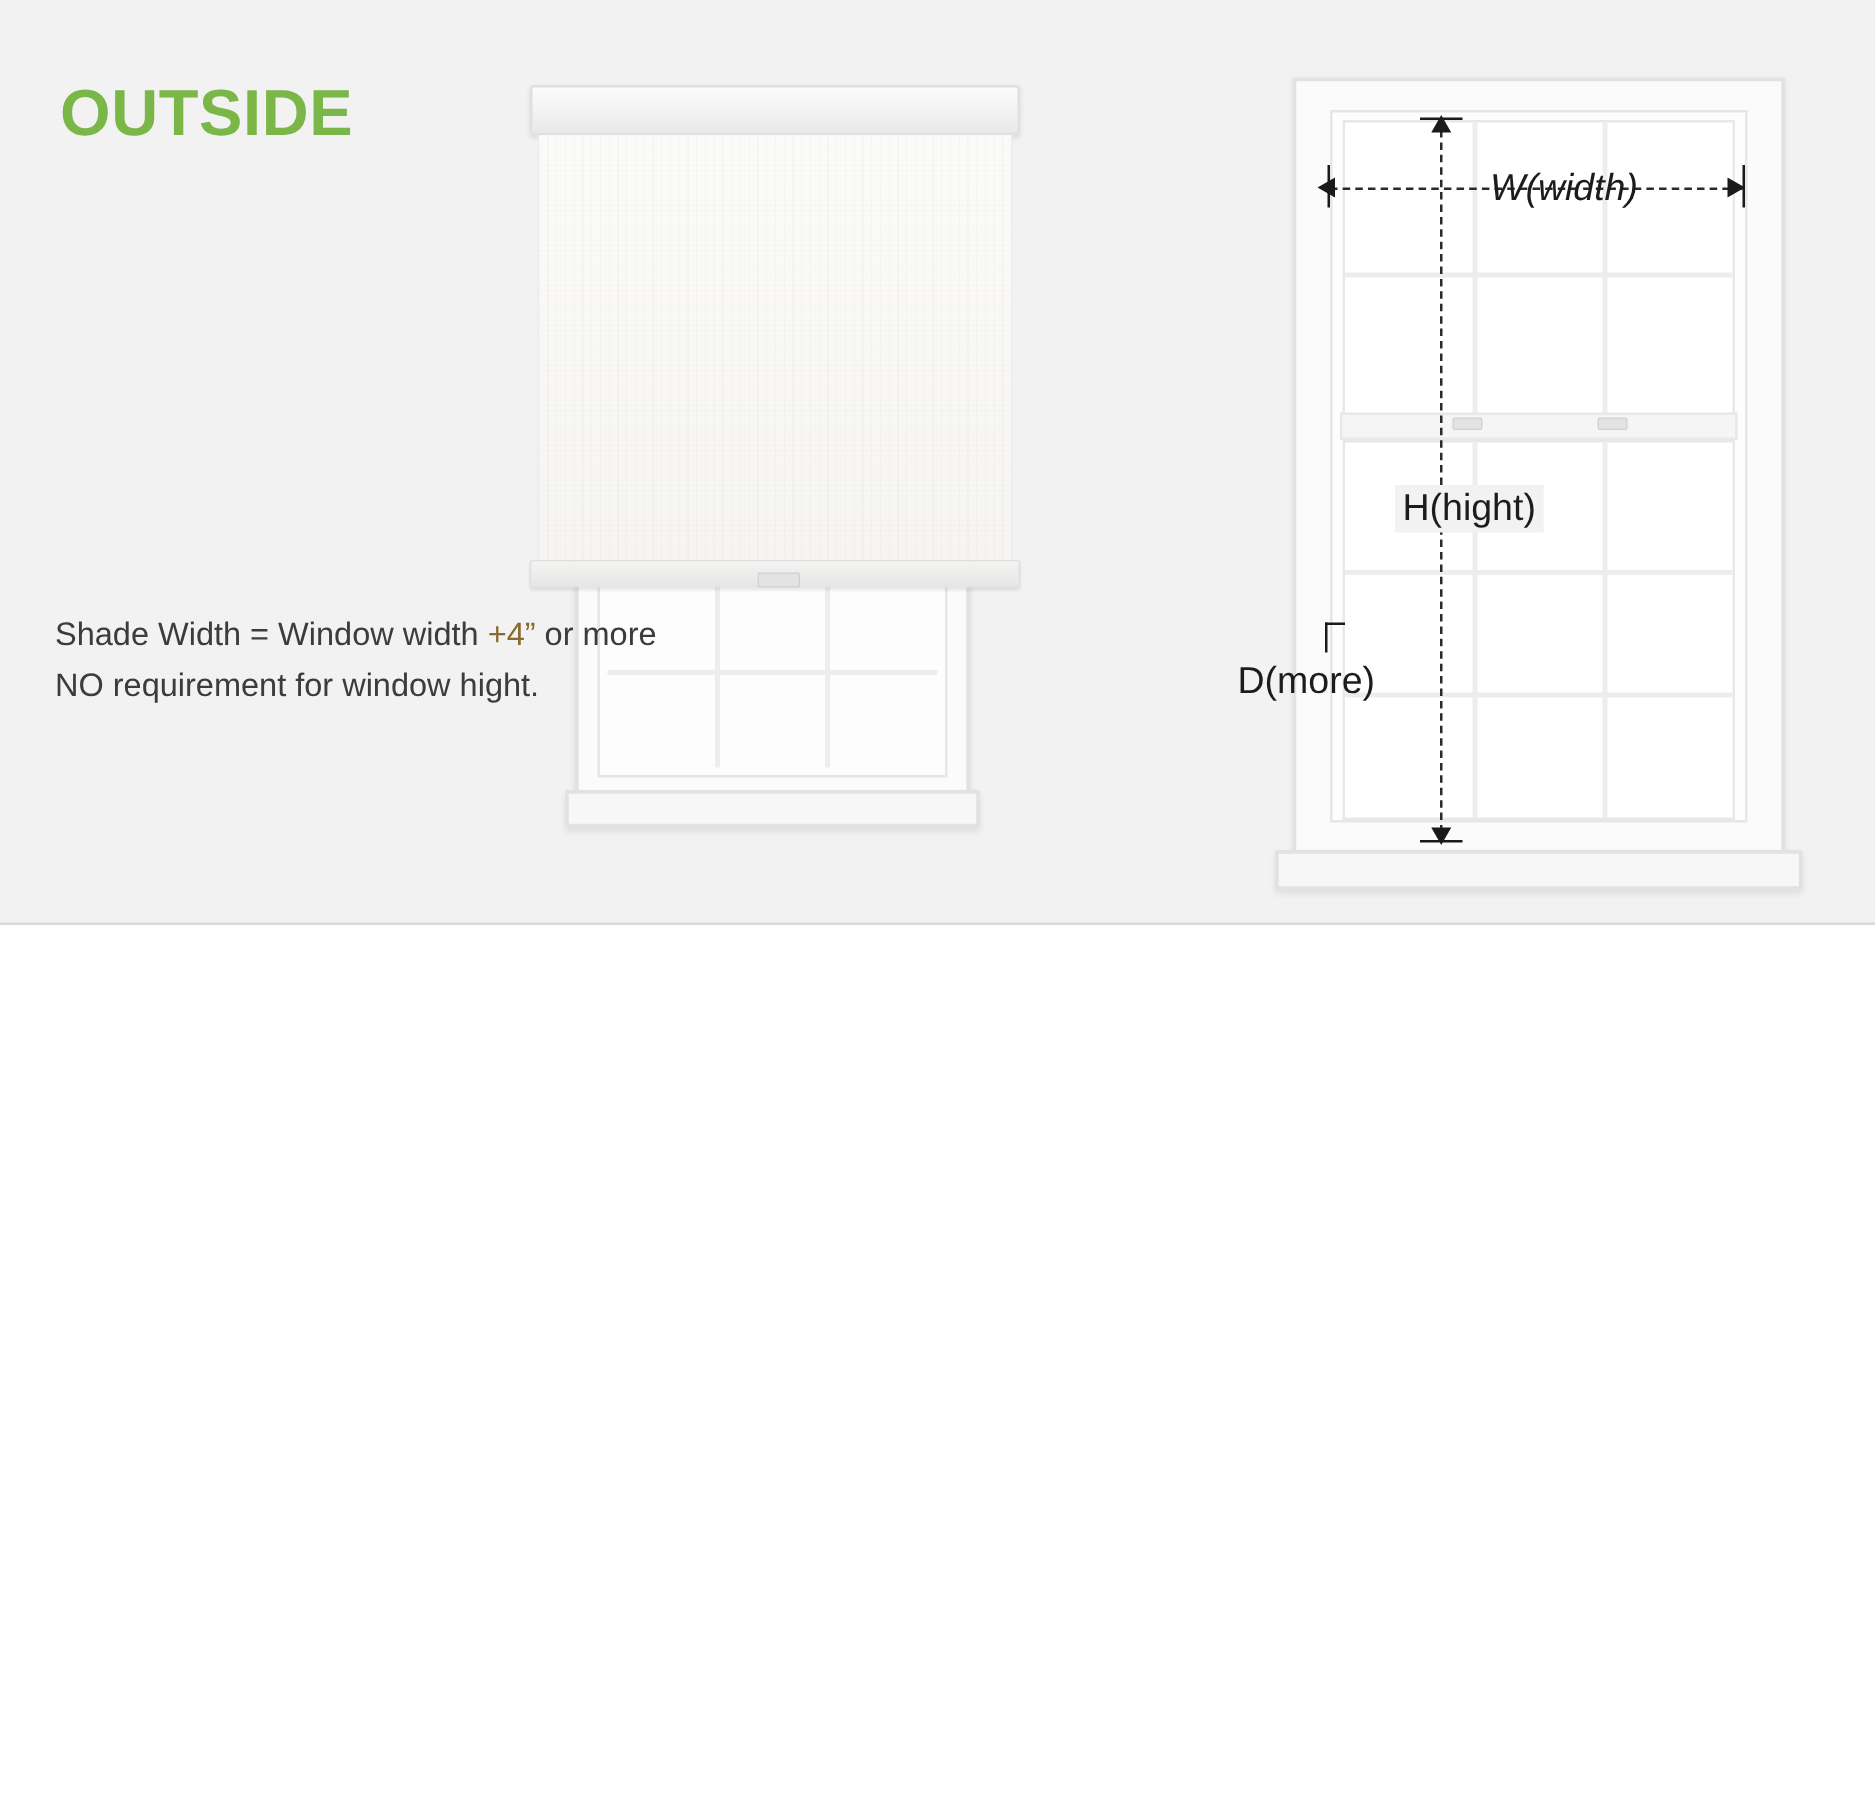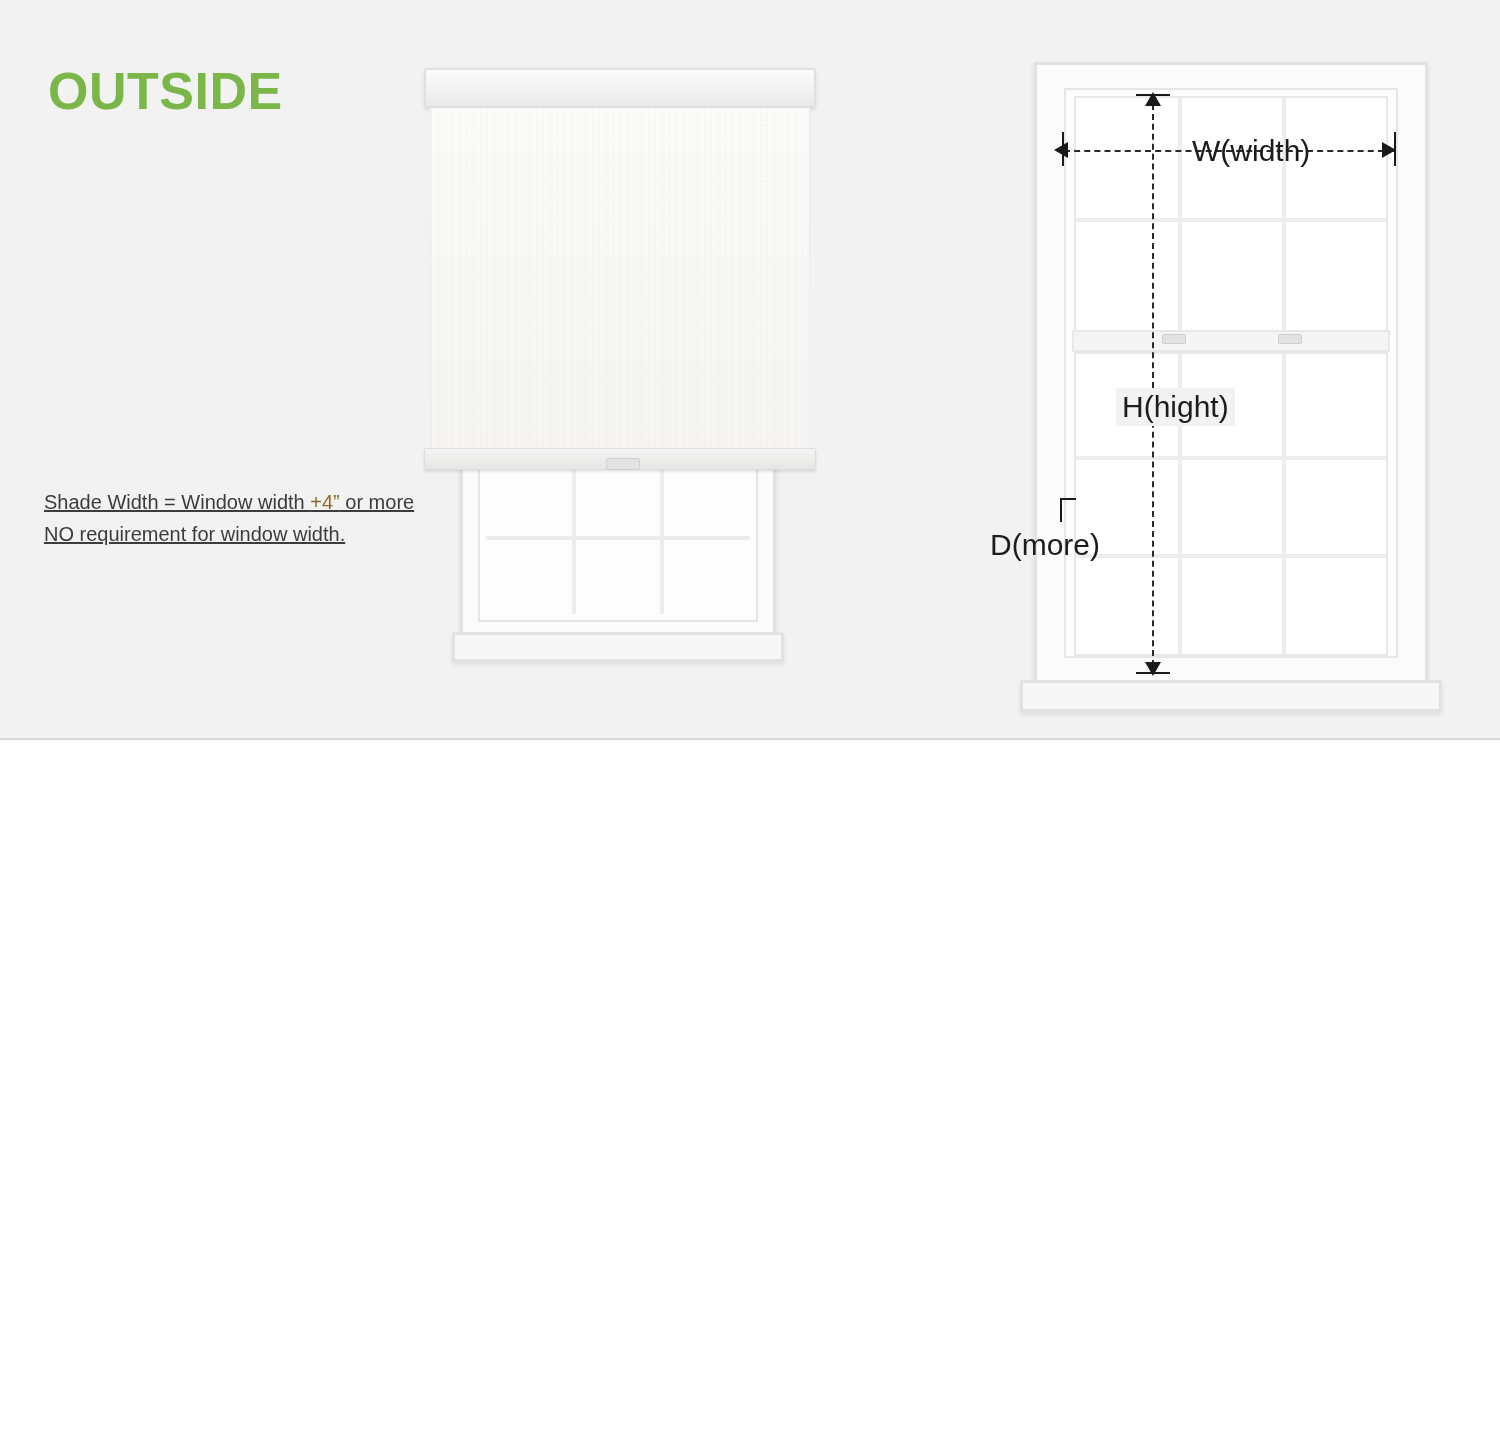--- a/index.html
+++ b/index.html
@@ -55,24 +55,23 @@
     line-height: 1.28;
     letter-spacing: 0.5px;
   }
   #heading-outside { left: 48px; top: 58px; }
   .heading .l2 { display: block; }
 
   
   .caption {
     position: absolute;
     color: #3c3c3c;
-    font-size: 20px;
+    font-size: 26px;
     line-height: 1.58;
     white-space: nowrap;
-    text-decoration: underline;
   }
   #caption-outside { left: 44px; top: 487px; }
   .hl { color: #8a6a2f; }
 
   
   .window {
     position: absolute;
   }
   .win-frame {
     position: absolute;
@@ -201,21 +200,21 @@
       <div class="shade-fabric" style="left:430px; top:108px; width:380px; height:340px;"></div>
       <div class="shade-rail" style="left:424px; top:448px; width:392px; height:22px;"></div>
       <div class="latch" style="left:606px; top:458px; width:34px; height:12px;"></div>
     </div>
 
     <div class="caption" id="caption-outside">
       <div>
         <span>Shade Width = Window width </span><span class="hl">+4”</span><span> or more</span>
       </div>
       <div>
-        <span>NO requirement for window width.</span>
+        <span>NO requirement for window hight.</span>
       </div>
     </div>
 
     <div class="window" style="left:1034px; top:62px; width:394px; height:650px;">
       <div class="win-frame" style="left:0; top:0; width:394px; height:622px;"></div>
       <div class="win-inner" style="left:30px; top:26px; width:334px; height:570px;"></div>
 
       <div class="sash" style="left:40px; top:34px; width:314px; height:240px;"></div>
       <div class="mullion-v" style="left:144px; top:36px; width:4px; height:236px;"></div>
       <div class="mullion-v" style="left:248px; top:36px; width:4px; height:236px;"></div>
@@ -233,21 +232,21 @@
 
       <div class="sill" style="left:-14px; top:618px; width:422px; height:32px;"></div>
     </div>
 
     <div>
       <div class="dashed-h" style="left:1064px; top:150px; width:330px;"></div>
       <div class="arrow arr-left" style="left:1054px; top:142px;"></div>
       <div class="arrow arr-right" style="left:1382px; top:142px;"></div>
       <div class="tick" style="left:1062px; top:132px; width:2px; height:34px;"></div>
       <div class="tick" style="left:1394px; top:132px; width:2px; height:34px;"></div>
-      <div class="dim-label" style="left:1192px; top:134px;">W(width)</div>
+      <div class="dim-label" style="left:1192px; top:134px;font-style:italic;">W(width)</div>
     </div>
 
     <div>
       <div class="dashed-v" style="left:1152px; top:104px; height:562px;"></div>
       <div class="arrow arr-up" style="left:1145px; top:92px;"></div>
       <div class="arrow arr-down" style="left:1145px; top:662px;"></div>
       <div class="tick" style="left:1136px; top:94px; width:34px; height:2px;"></div>
       <div class="tick" style="left:1136px; top:672px; width:34px; height:2px;"></div>
       <div class="dim-label" style="left:1116px; top:388px; background:#f2f2f2; padding:2px 6px;">H(hight)</div>
     </div>

